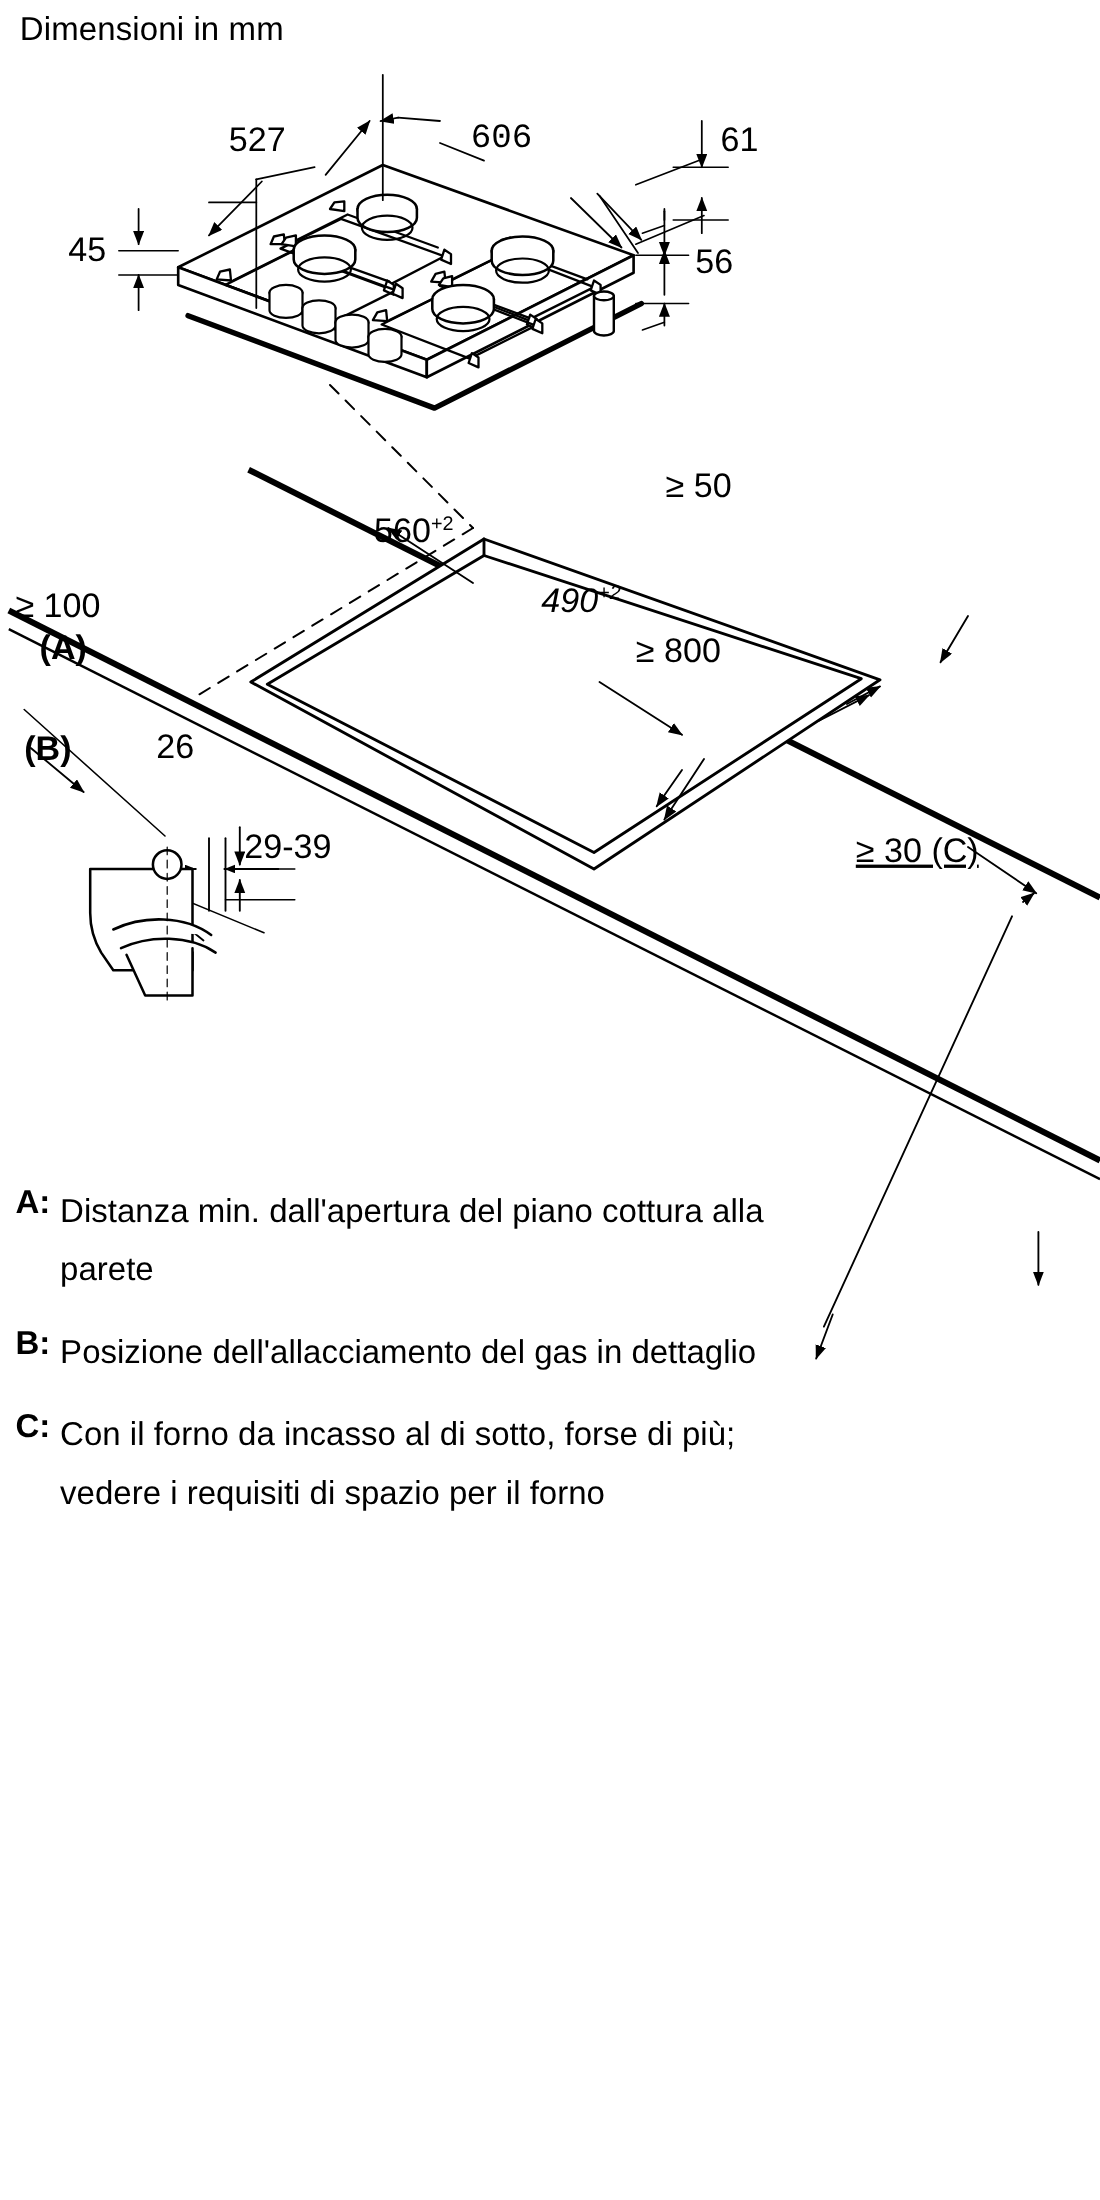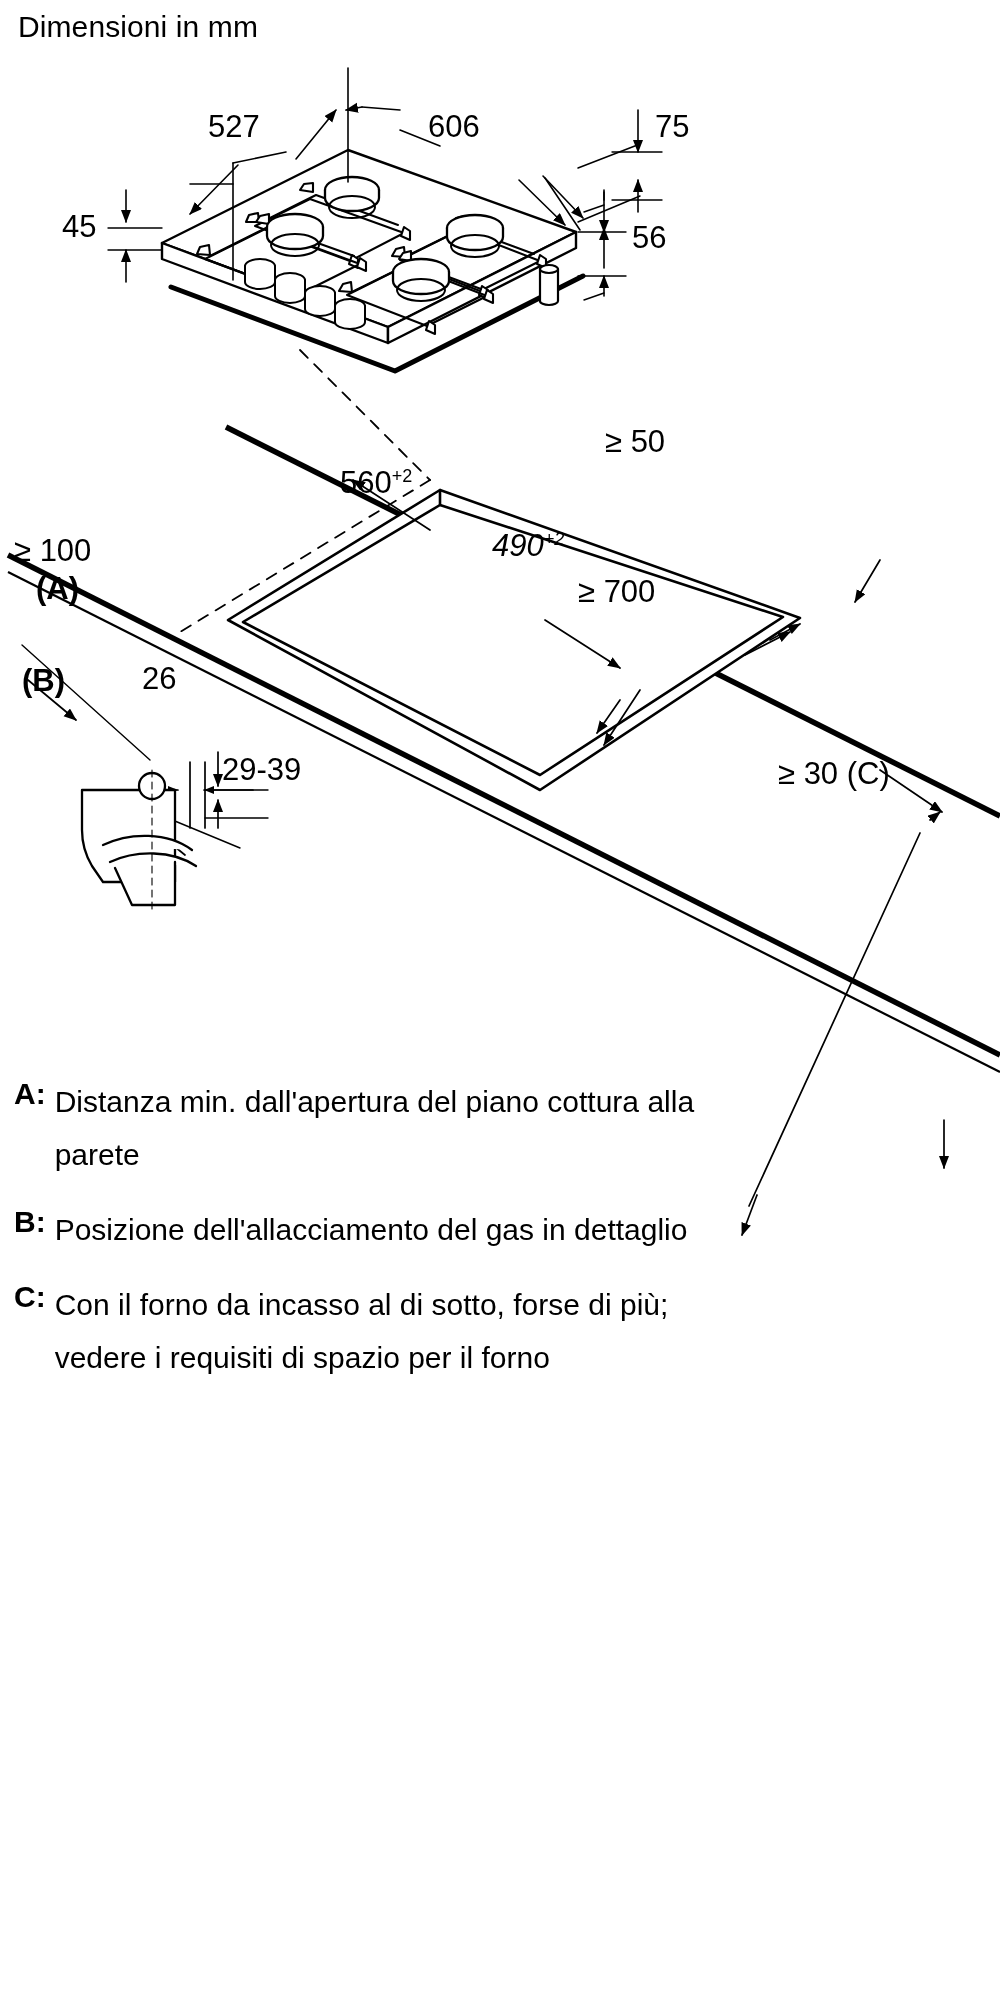--- a/index.html
+++ b/index.html
@@ -289,45 +289,45 @@
           <path d="M110,862 C136,850 172,850 196,866"></path>
           <path d="M115,868 L132,905 L175,905 L175,862"></path>
         </g>
         <path d="M152,770 L152,910" stroke-width="1.1" stroke-dasharray="7 5"></path>
       </g>
     </g>
   </svg>
 
   <div class="lbl" style="left:208px;top:110px;">527</div>
 
-  <div class="lbl" style="left:428px;top:110px;">606</div>
-
-  <div class="lbl" style="left:655px;top:110px;">75</div>
+  <div class="lbl" style="left:428px;top:110px;font-family:Liberation Mono, monospace;">606</div>
+
+  <div class="lbl" style="left:655px;top:110px;">61</div>
 
   <div class="lbl" style="left:62px;top:210px;">45</div>
 
   <div class="lbl" style="left:632px;top:221px;">56</div>
 
   <div class="lbl" style="left:340px;top:466px;">
     <span>560</span><sup>+2</sup>
   </div>
 
   <div class="lbl" style="left:492px;top:529px;font-style:italic;">
     <span>490</span><sup>+2</sup>
   </div>
 
   <div class="lbl" style="left:605px;top:425px;">≥ 50</div>
 
   <div class="lbl" style="left:14px;top:534px;">≥ 100</div>
 
   <div class="lbl" style="left:36px;top:572px;"><b>(A)</b></div>
 
-  <div class="lbl" style="left:578px;top:575px;">≥ 700</div>
-
-  <div class="lbl" style="left:778px;top:757px;">≥ 30 (C)</div>
+  <div class="lbl" style="left:578px;top:575px;">≥ 800</div>
+
+  <div class="lbl" style="left:778px;top:757px;text-decoration:underline;">≥ 30 (C)</div>
 
   <div class="lbl" style="left:22px;top:664px;"><b>(B)</b></div>
 
   <div class="lbl" style="left:142px;top:662px;">26</div>
 
   <div class="lbl" style="left:222px;top:753px;">29-39</div>
 
   <div class="legend">
     <div class="row">
       <span class="key">A:</span>

